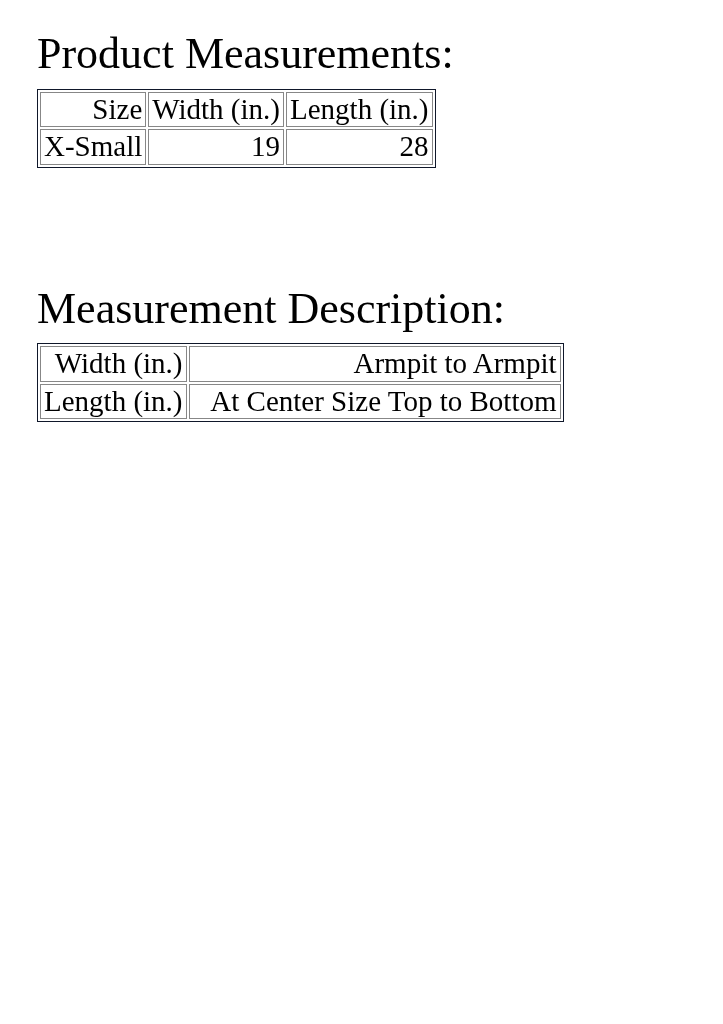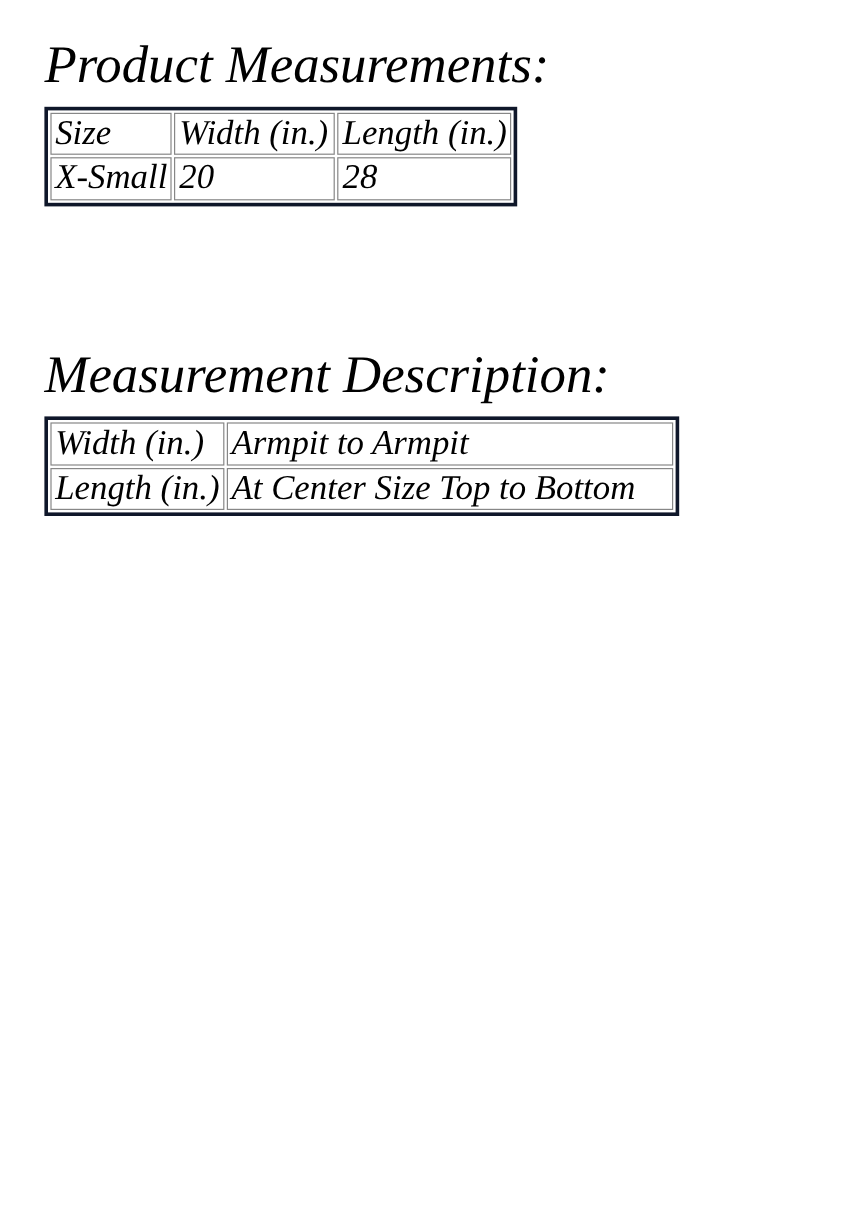--- a/index.html
+++ b/index.html
@@ -10,42 +10,42 @@
   body {
     width: 723px;
     height: 1024px;
     overflow: hidden;
     font-family: "Liberation Serif", "DejaVu Serif", serif;
     color: #000000;
   }
   .page {
     padding-left: 37px;
     padding-right: 36px;
-    font-style: italic;
   }
   .doc-heading {
     font-size: 44px;
     font-weight: 400;
     line-height: 1.15;
     margin: 0;
     white-space: nowrap;
   }
   .heading-product {
     margin-top: 29px;
     margin-bottom: 9px;
   }
   .heading-description {
     margin-top: 116px;
     margin-bottom: 9px;
   }
   table.doc-table {
     border-collapse: separate;
     border-spacing: 2px;
-    border: 3px solid #0f172a;
+    border: 1px solid #0f172a;
     table-layout: fixed;
+    text-align: right;
   }
   table.doc-table td {
     border: 1px solid #878787;
     box-sizing: border-box;
     font-size: 29px;
     line-height: 1.12;
     padding: 0 3px 1px 3px;
     white-space: nowrap;
     overflow: hidden;
     vertical-align: middle;
@@ -67,21 +67,21 @@
 
   <table class="doc-table pm-table">
     <tbody>
       <tr>
         <td class="col-size">Size</td>
         <td class="col-width">Width (in.)</td>
         <td class="col-length">Length (in.)</td>
       </tr>
       <tr>
         <td class="col-size">X-Small</td>
-        <td class="col-width">20</td>
+        <td class="col-width">19</td>
         <td class="col-length">28</td>
       </tr>
     </tbody>
   </table>
 
   <h1 class="doc-heading heading-description">Measurement Description:</h1>
 
   <table class="doc-table md-table">
     <tbody>
       <tr>

